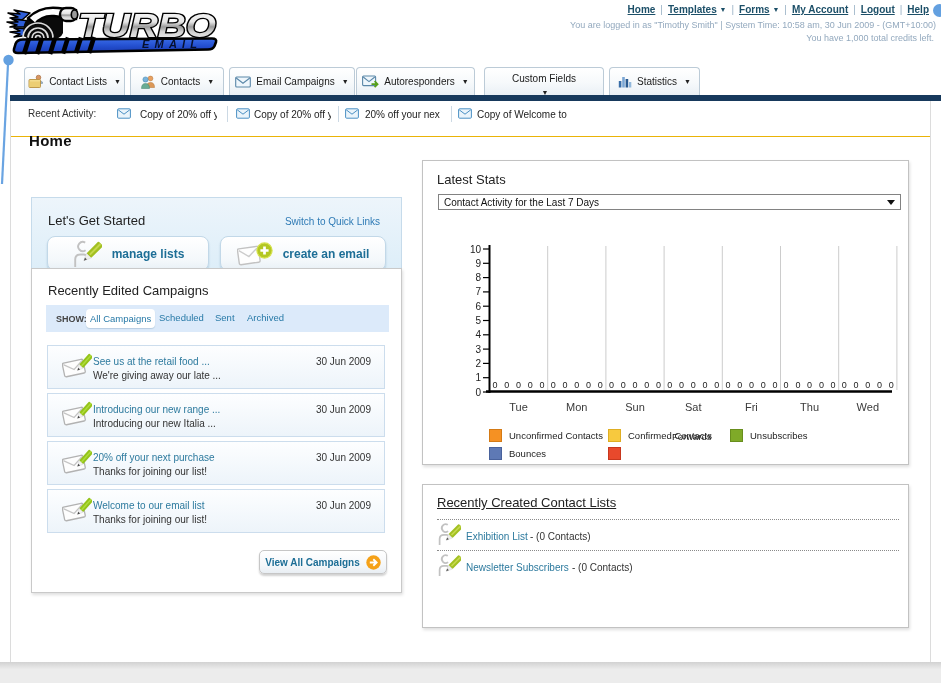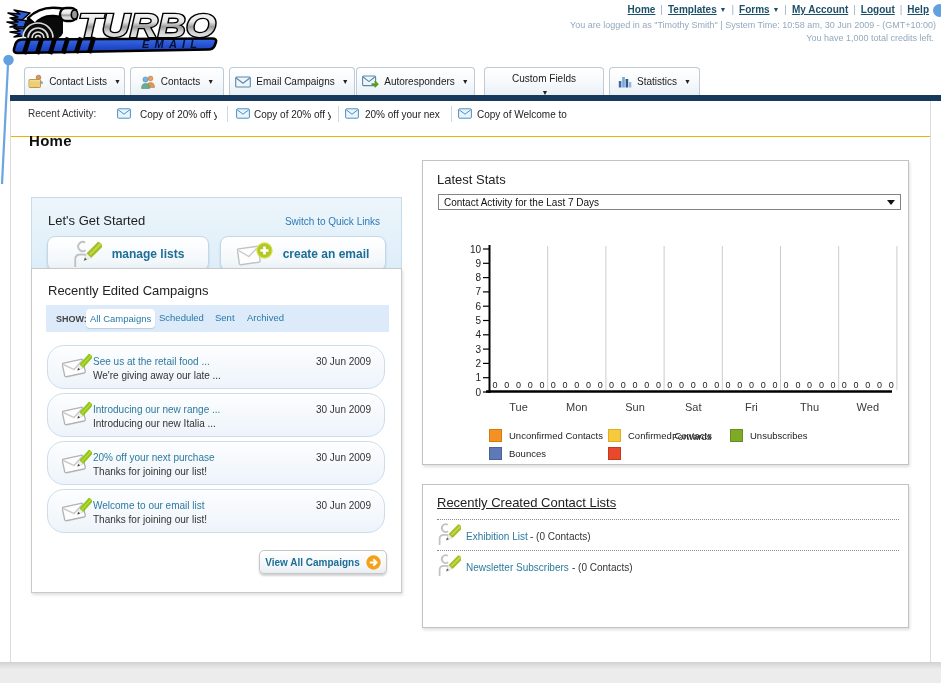--- a/index.html
+++ b/index.html
@@ -51,21 +51,21 @@
 #p2 { position:absolute; left:31px; top:268px; width:371px; height:325px; background:#fff;
   border:1px solid #c9c9c9; box-shadow:1px 2px 3px rgba(0,0,0,.13); }
 #p2 h2 { position:absolute; left:16px; top:14px; font-size:13px; font-weight:normal; color:#222; }
 #showbar { position:absolute; left:14px; top:36px; width:343px; height:27px; background:#dceafa;
   font-size:9.5px; color:#2779a7; }
 #showbar .lbl { position:absolute; left:10px; top:9px; color:#444; font-size:9px; font-weight:bold; }
 #showbar .pill { position:absolute; left:40px; top:4px; height:19px; padding:0 4px; background:#fff;
   border-radius:4px; display:flex; align-items:center; color:#2779a7; box-shadow:0 1px 1px rgba(100,140,170,.3); }
 #showbar .opt { position:absolute; top:7px; }
 .camp-row { position:absolute; left:15px; width:338px; height:44px;
-  background:linear-gradient(#fdfeff,#edf4fa); border:1px solid #ccdded; border-radius:17px; }
+  background:linear-gradient(#fdfeff,#edf4fa); border:1px solid #ccdded; border-radius:0; }
 .camp-ico { position:absolute; left:14px; top:7px; }
 .camp-title { position:absolute; left:45px; top:10px; font-size:10px; color:#2d7a9e; }
 .camp-sub { position:absolute; left:45px; top:24px; font-size:10px; color:#333; }
 .camp-date { position:absolute; right:13px; top:10px; font-size:10px; color:#333; }
 .smallbtn { position:absolute; background:linear-gradient(#ffffff,#f3f6f9 70%,#e9eef3); border:1px solid #c6c6c6;
   border-radius:5px; display:flex; align-items:center; justify-content:center; gap:8px;
   font-size:10px; font-weight:bold; color:#1d6e96; box-shadow:0 2px 2px rgba(0,0,0,.18); white-space:nowrap; gap:6px; }
 
 
 #p3 { position:absolute; left:422px; top:160px; width:487px; height:305px; background:#fff;

